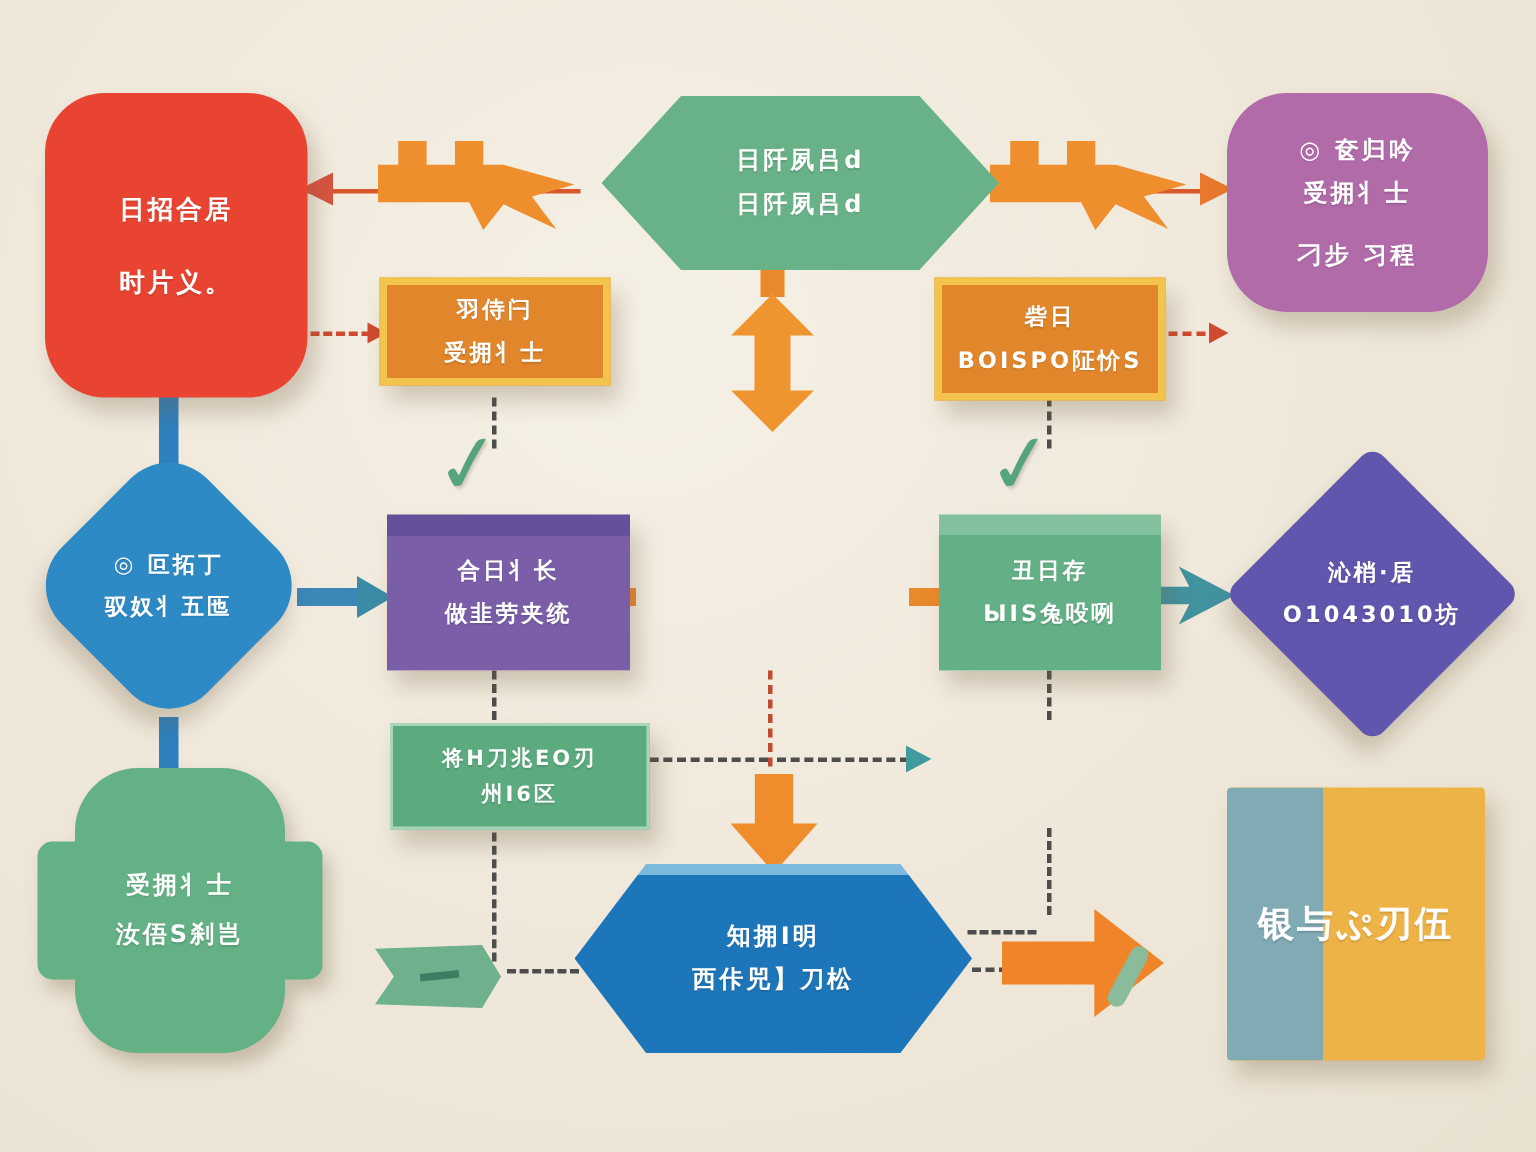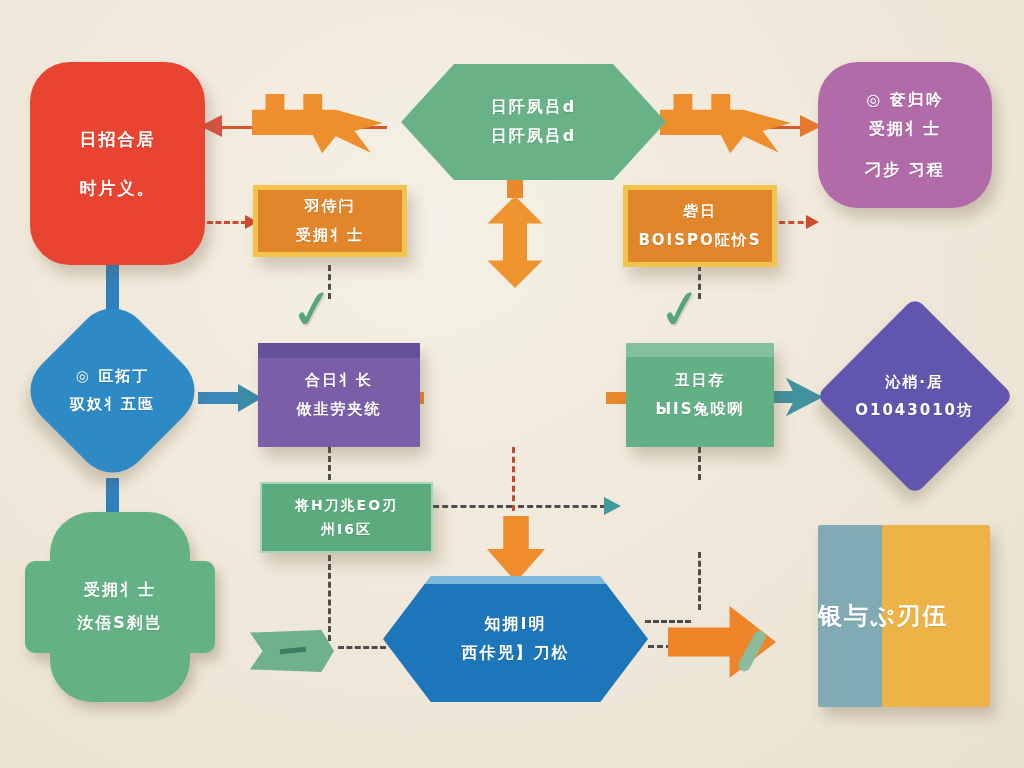--- a/index.html
+++ b/index.html
@@ -49,21 +49,21 @@
   .hex-bottom{left:383px;top:576px;width:265px;height:126px;font-size:16px;gap:8px;
               background:linear-gradient(180deg,#7db9dc 0%,#7db9dc 6%,#1e76ba 6%);
               clip-path:polygon(0% 50%,18% 0%,82% 0%,100% 50%,82% 100%,18% 100%);}
   .plaque{left:25px;top:512px;width:190px;height:190px;}
   .plaque .p1{position:absolute;left:0;top:26%;width:100%;height:48%;background:#63b185;border-radius:10px;}
   .plaque .p2{position:absolute;left:13%;top:0;width:74%;height:100%;background:#63b185;border-radius:42px;}
   .plaque .txt{position:absolute;inset:0;display:flex;flex-direction:column;align-items:center;justify-content:center;
                gap:12px;color:#fff;font-weight:700;font-size:16px;letter-spacing:2px;}
   .card{left:818px;top:525px;width:172px;height:182px;background:#eeb347;border-radius:3px;overflow:hidden;}
   .card .panel{position:absolute;left:0;top:0;width:64px;height:100%;background:#80aab4;}
-  .card .txt{position:absolute;inset:0;display:flex;align-items:center;justify-content:flex-start;
+  .card .txt{position:absolute;inset:0;display:flex;align-items:center;justify-content:center;
              color:#fff;font-weight:700;font-size:24px;letter-spacing:2px;}
 
   
   .hline{position:absolute;height:3px;background:#d9572b;}
   .hdash{position:absolute;border-top:3px dashed #4d4d4d;}
   .vdash{position:absolute;border-left:3px dashed #4d4d4d;}
   .vdash-red{position:absolute;border-left:3px dashed #bf4b31;}
   .rdash{position:absolute;border-top:3px dashed #cf4a2e;}
   .vblue{position:absolute;width:13px;background:#2e80bf;}
   .hblue{position:absolute;height:12px;background:#3a87b8;}

